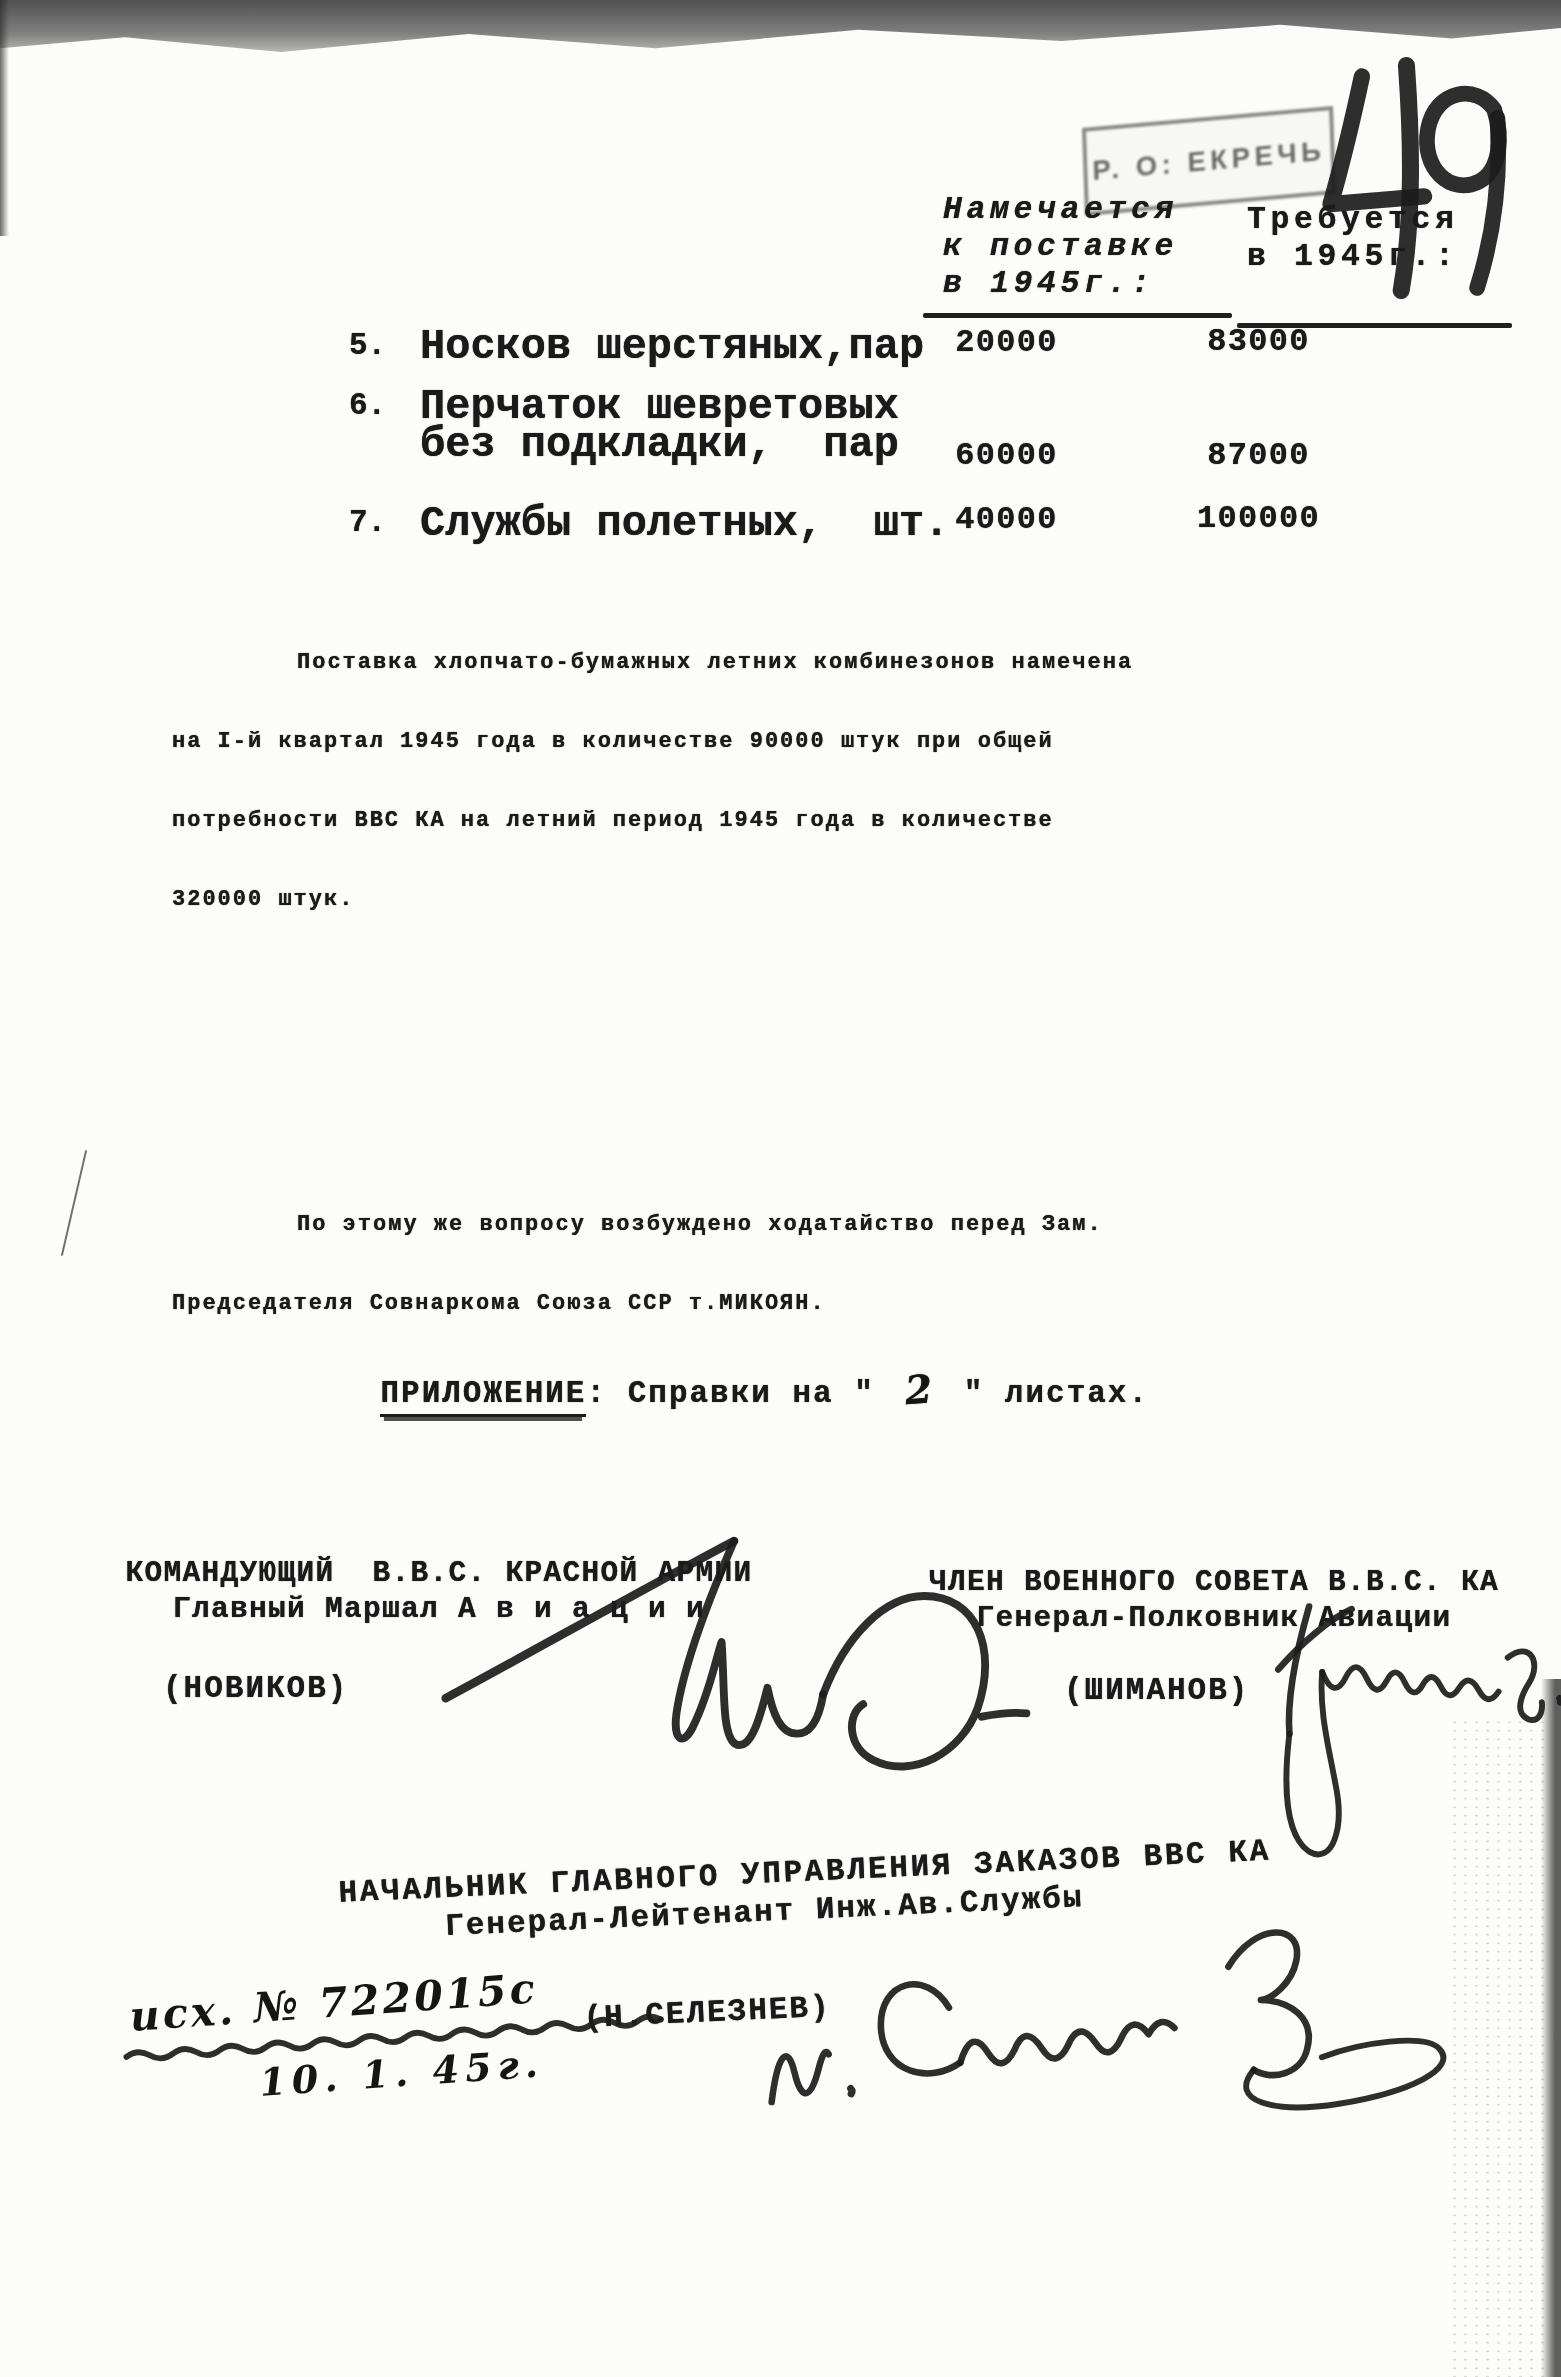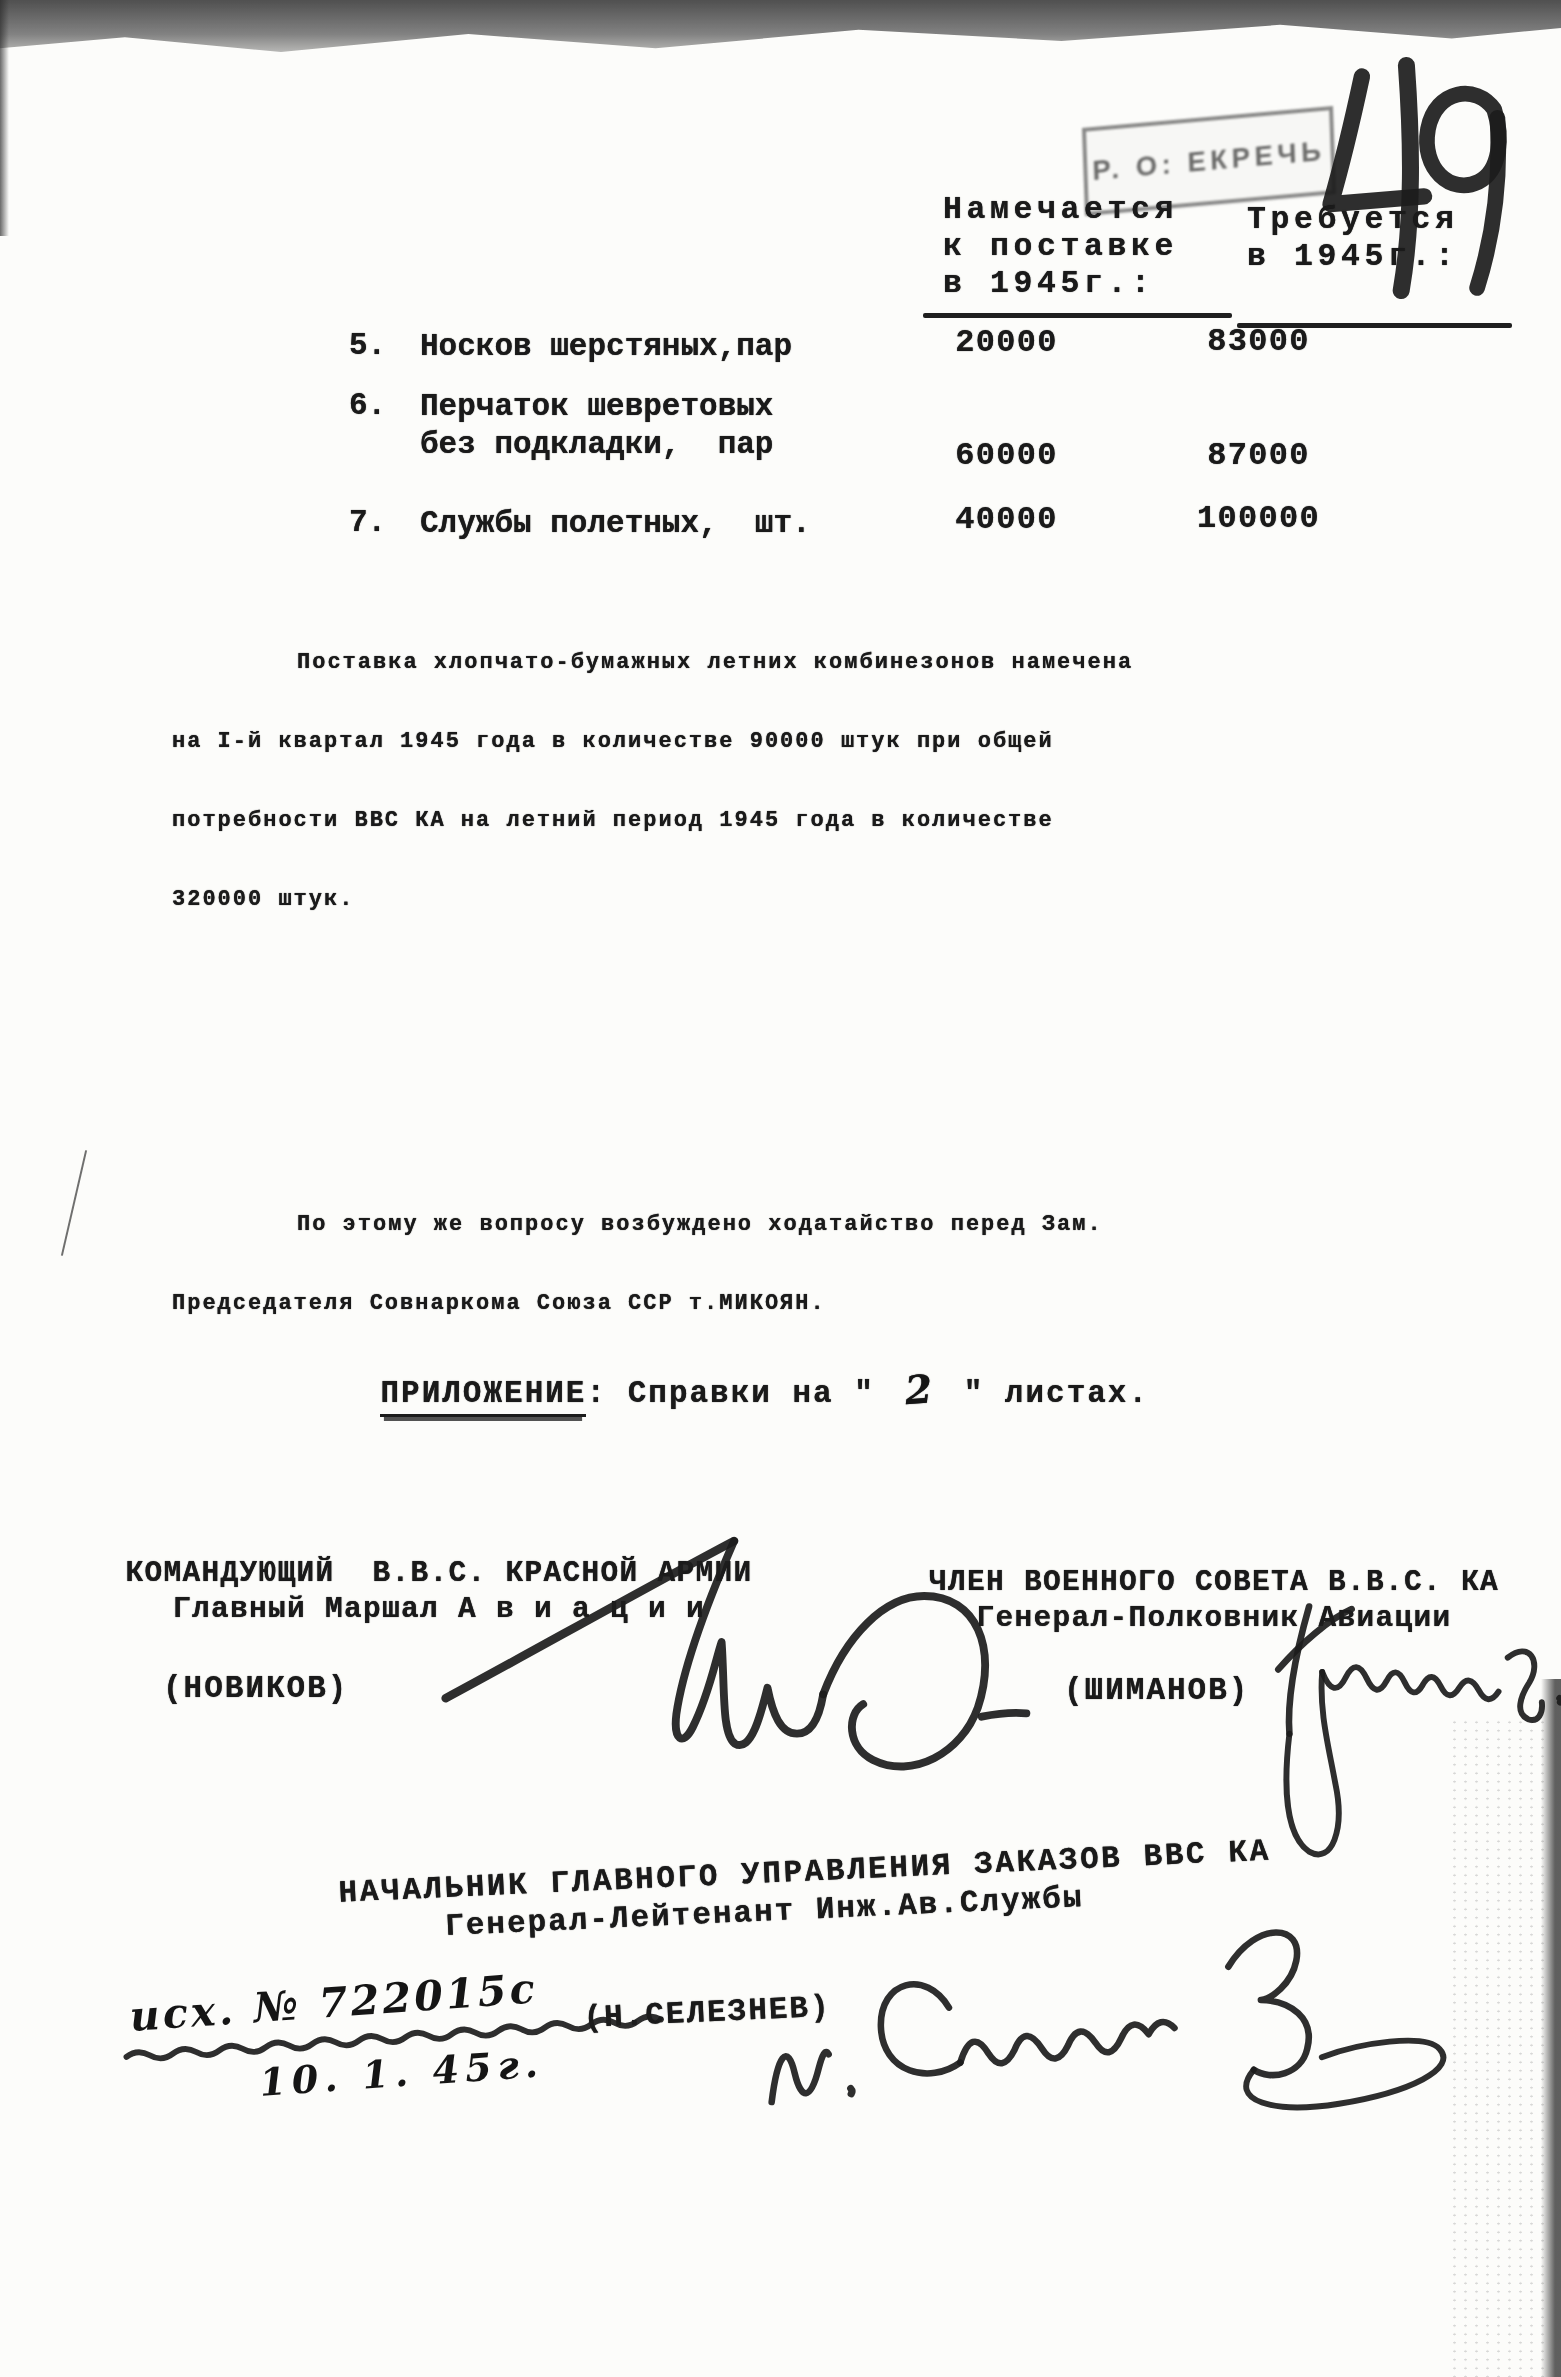--- a/index.html
+++ b/index.html
@@ -59,21 +59,21 @@
   #stamp span{
     font-family:"Liberation Sans",sans-serif;font-weight:bold;
     font-size:27.5px;letter-spacing:4.6px;color:rgba(85,85,85,.88);
   }
   
   .colhead{font-size:31.5px;line-height:37px;letter-spacing:4.6px;}
   .rule{position:absolute;background:#1f1f1f;border-radius:2px;}
   
   .trow{position:absolute;left:349px;width:1049px;height:118px;}
   .trow .num{position:absolute;left:0;top:0;font-size:31px;}
-  .trow .name{position:absolute;left:71px;top:0;font-size:31px;line-height:38px;}
+  .trow .name{position:absolute;left:71px;top:0;font-size:42px;line-height:38px;}
   .trow .planned{position:absolute;left:602px;width:111px;top:-3.9px;font-size:32px;text-align:center;letter-spacing:1.3px;}
   .trow .required{position:absolute;left:831px;width:157px;top:-5.2px;font-size:32px;text-align:center;letter-spacing:1.3px;}
   .trow.two-line .planned,.trow.two-line .required{top:49px;}
   
   .para{
     position:absolute;left:172px;width:1265px;
     font-size:22px;line-height:79px;letter-spacing:2px;
     text-indent:125px;
   }
   
@@ -114,21 +114,21 @@
   <div id="stamp" class="abs">
     <span>Р. О: ЕКРЕЧЬ</span>
   </div>
   <svg class="ink" style="left:1303px;top:60px;" width="216" height="236" viewBox="0 0 330 360">
     <path d="M 90,25 C 75,95 58,165 42,220 L 185,208" stroke-width="25"></path>
     <path d="M 158,8 C 166,120 169,240 150,352" stroke-width="26"></path>
     <path d="M 292,75 C 265,36 203,44 191,105 C 180,166 226,206 268,186 C 301,170 306,118 292,75" stroke-width="24"></path>
     <path d="M 297,88 C 302,170 293,262 266,348" stroke-width="24"></path>
   </svg>
 
-  <div class="abs typed colhead" style="left:943px;top:191px;">Намечается
+  <div class="abs typed colhead" style="left:943px;top:191px;font-style:italic;">Намечается
 к поставке
 в 1945г.:</div>
   <div class="rule" style="left:923px;top:313px;width:309px;height:5.2px;"></div>
   <div class="abs typed colhead" style="left:1247px;top:201px;">Требуется
 в 1945г.:</div>
   <div class="rule" style="left:1237px;top:323px;width:275px;height:5.2px;"></div>
 
   <div class="trow" style="top:328px;">
     <span class="typed num">5.</span>
     <span class="typed name">Носков шерстяных,пар</span>

